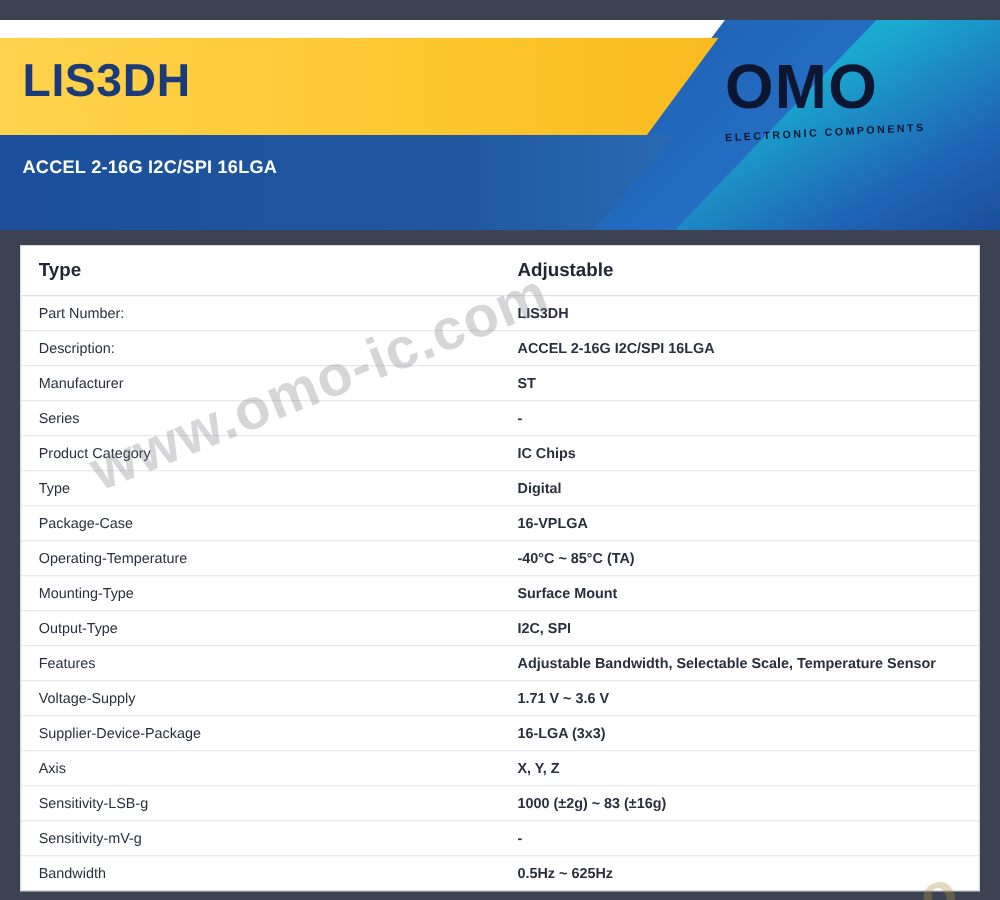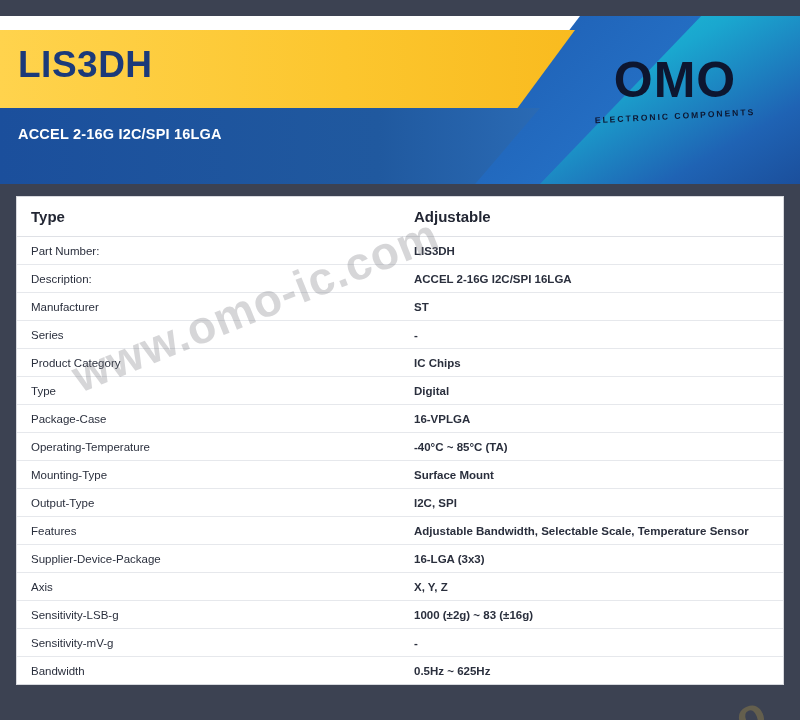--- a/index.html
+++ b/index.html
@@ -89,23 +89,23 @@
     font-weight: bold;
     color: #ffffff;
     letter-spacing: 0.2px;
     z-index: 5;
   }
 
   
   .logo-wrap {
     position: absolute;
     right: 30px;
-    top: 39px;
+    top: 28px;
     z-index: 6;
-    text-align: center;
+    text-align: left;
     width: 190px;
   }
   .logo-omo {
     font-size: 50px;
     font-weight: bold;
     color: #0d1630;
     letter-spacing: 1px;
     line-height: 1;
     font-family: "Liberation Sans", sans-serif;
   }
@@ -251,20 +251,24 @@
           </tr>
           <tr>
             <td class="key">Output-Type</td>
             <td class="val">I2C, SPI</td>
           </tr>
           <tr>
             <td class="key">Features</td>
             <td class="val">Adjustable Bandwidth, Selectable Scale, Temperature Sensor</td>
           </tr>
           <tr>
+            <td class="key">Voltage-Supply</td>
+            <td class="val">1.71 V ~ 3.6 V</td>
+          </tr>
+          <tr>
             <td class="key">Supplier-Device-Package</td>
             <td class="val">16-LGA (3x3)</td>
           </tr>
           <tr>
             <td class="key">Axis</td>
             <td class="val">X, Y, Z</td>
           </tr>
           <tr>
             <td class="key">Sensitivity-LSB-g</td>
             <td class="val">1000 (±2g) ~ 83 (±16g)</td>

